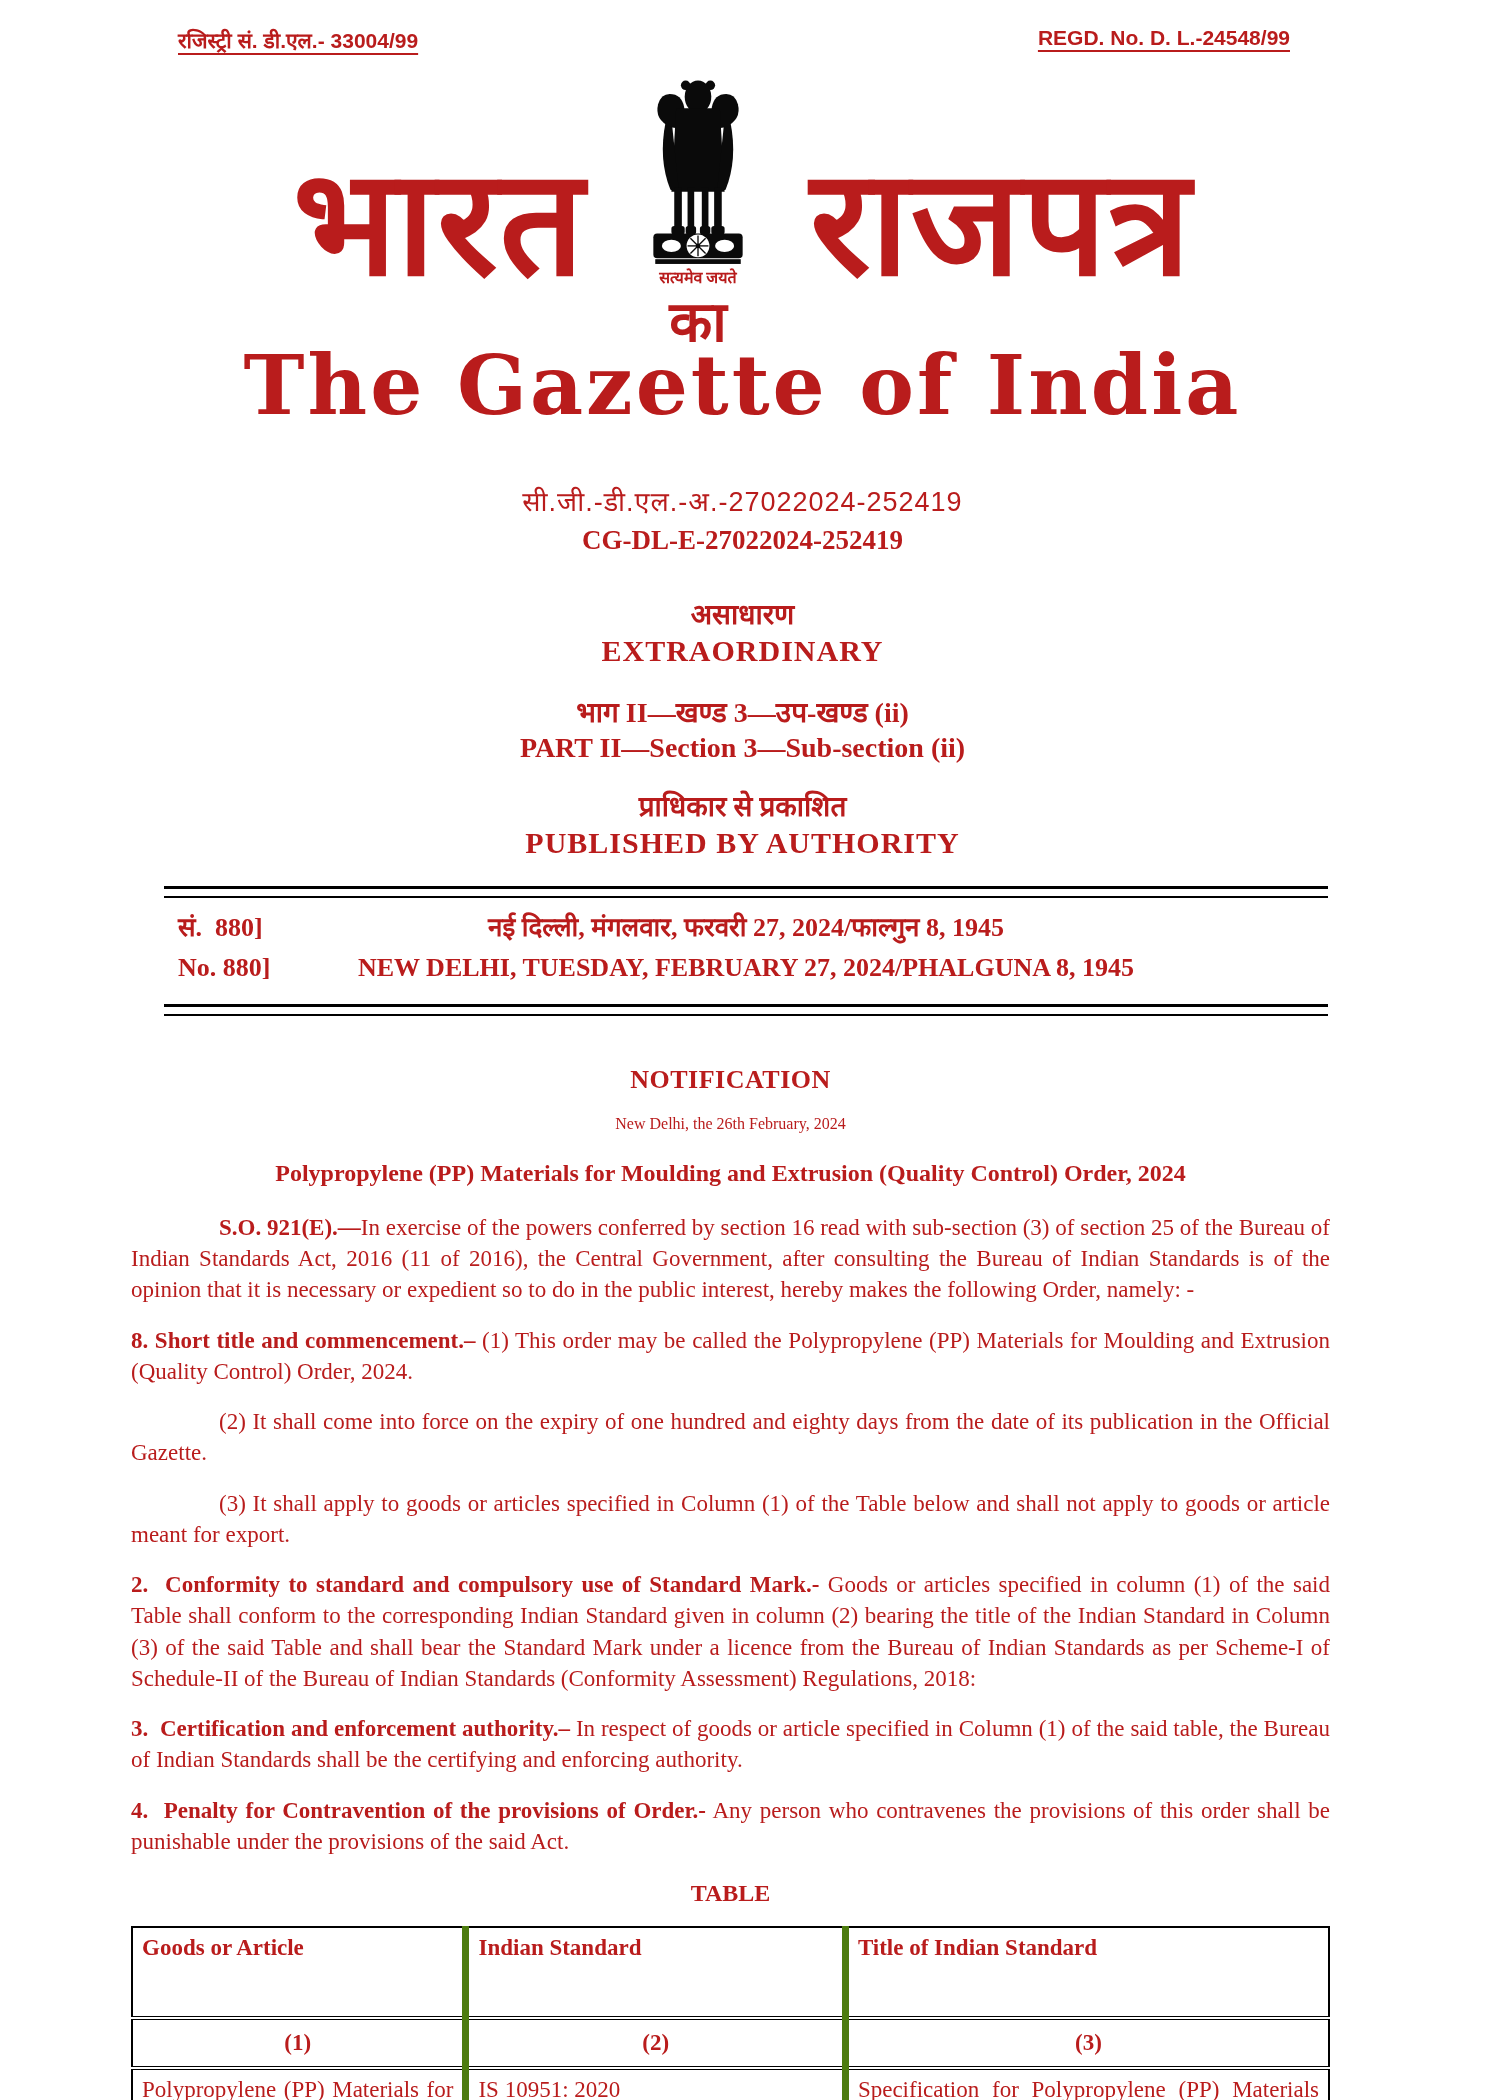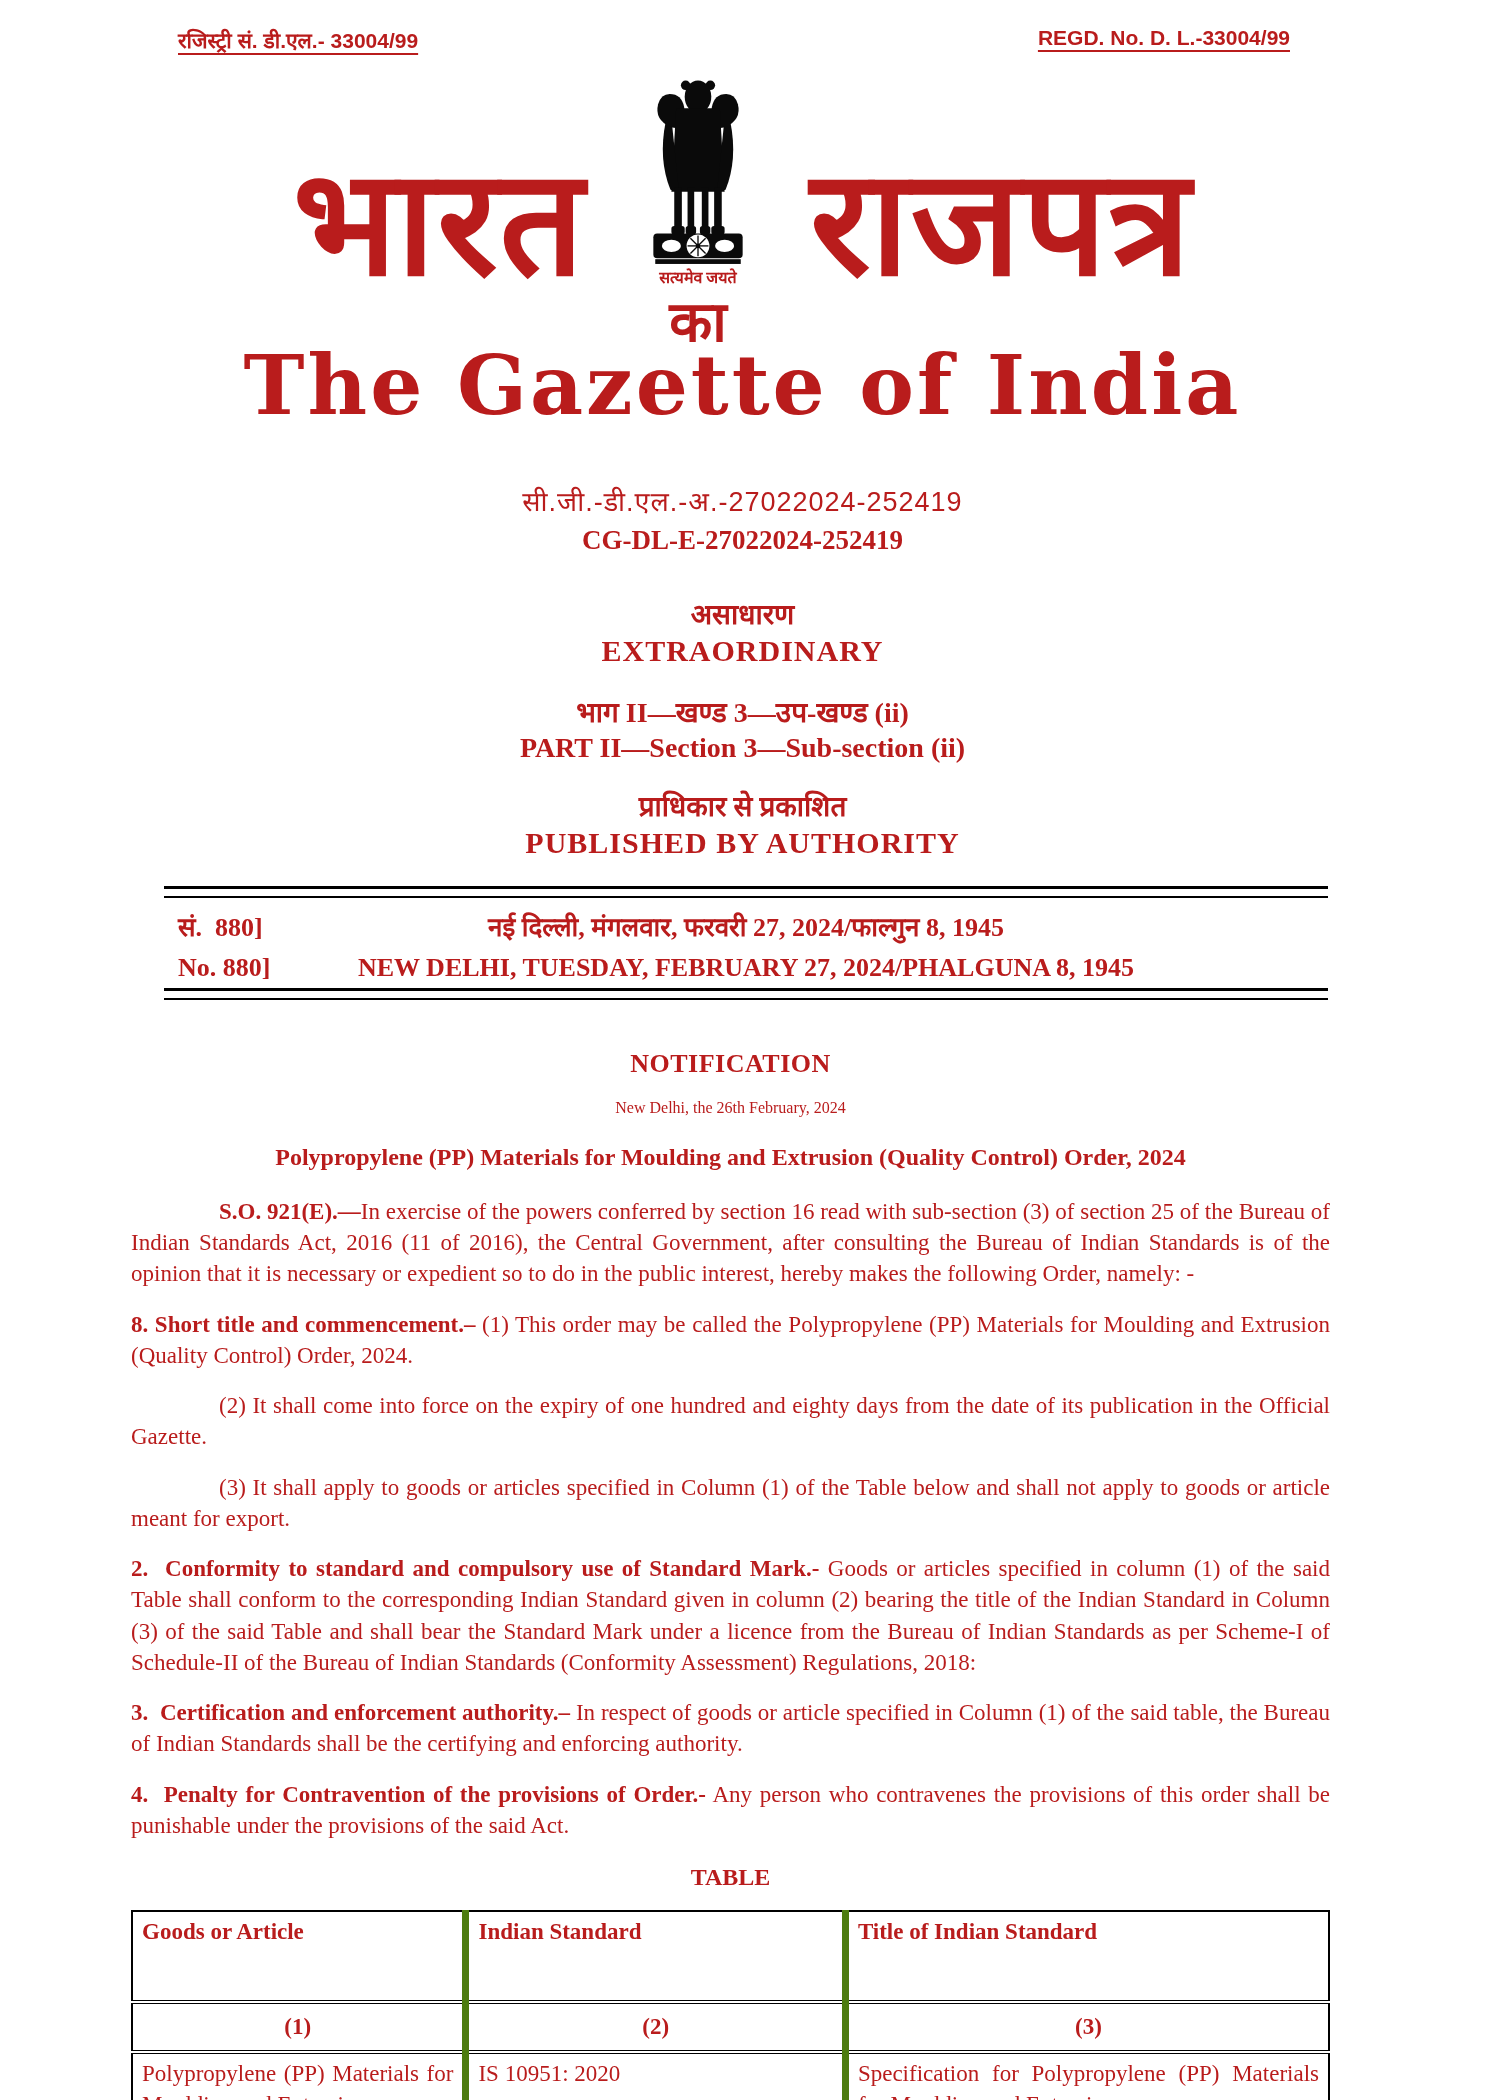--- a/index.html
+++ b/index.html
@@ -45,21 +45,21 @@
   .center-line{text-align:center;font-weight:700;}
   .l-asadharan{margin-top:38px;font-size:28px;}
   .l-extra{margin-top:2px;font-size:30px;letter-spacing:1px;}
   .l-bhag{margin-top:24px;font-size:28px;}
   .l-part{margin-top:2px;font-size:28px;}
   .l-pradhikar{margin-top:22px;font-size:28px;}
   .l-published{margin-top:2px;font-size:30px;letter-spacing:1px;}
   
   .issue-block{margin:26px 0 0 164px;width:1164px;}
   .drule{height:7px;border-top:3px solid #000;border-bottom:2px solid #000;}
-  .issue-rows{padding:10px 0 0;}
+  .issue-rows{padding:10px 0 16px;}
   .issue-row{position:relative;text-align:center;font-weight:700;font-size:26px;line-height:40px;}
   .issue-no{position:absolute;left:14px;top:0;white-space:pre;}
   
   .content{
     padding:0 155px 0 131px;
     font-size:23px;line-height:1.36;text-align:justify;
   }
   .notif-heading{text-align:center;font-weight:700;font-size:26px;margin-top:46px;letter-spacing:0.5px;}
   .place-date{text-align:center;font-size:16px;margin-top:16px;}
   .order-title{text-align:center;font-weight:700;font-size:24px;margin-top:22px;}
@@ -79,21 +79,21 @@
   tr.data td{height:70px;}
   b{font-weight:700;}
 </style>
 </head>
 <body>
 
 <div class="page">
 
   <div class="regd-row">
     <span lang="hi">रजिस्ट्री सं. डी.एल.- 33004/99</span>
-    <span>REGD. No. D. L.-33004/99</span>
+    <span>REGD. No. D. L.-24548/99</span>
   </div>
 
   <div class="masthead">
     <div class="mast-word" lang="hi">भारत</div>
     <div class="emblem-col">
       <span>
         <svg class="emblem-svg" width="114" height="192" viewBox="0 0 120 202" xmlns="http://www.w3.org/2000/svg" fill="#0a0a0a">
 
           <circle cx="47" cy="14" r="5"></circle>
             <circle cx="73" cy="14" r="5"></circle>

